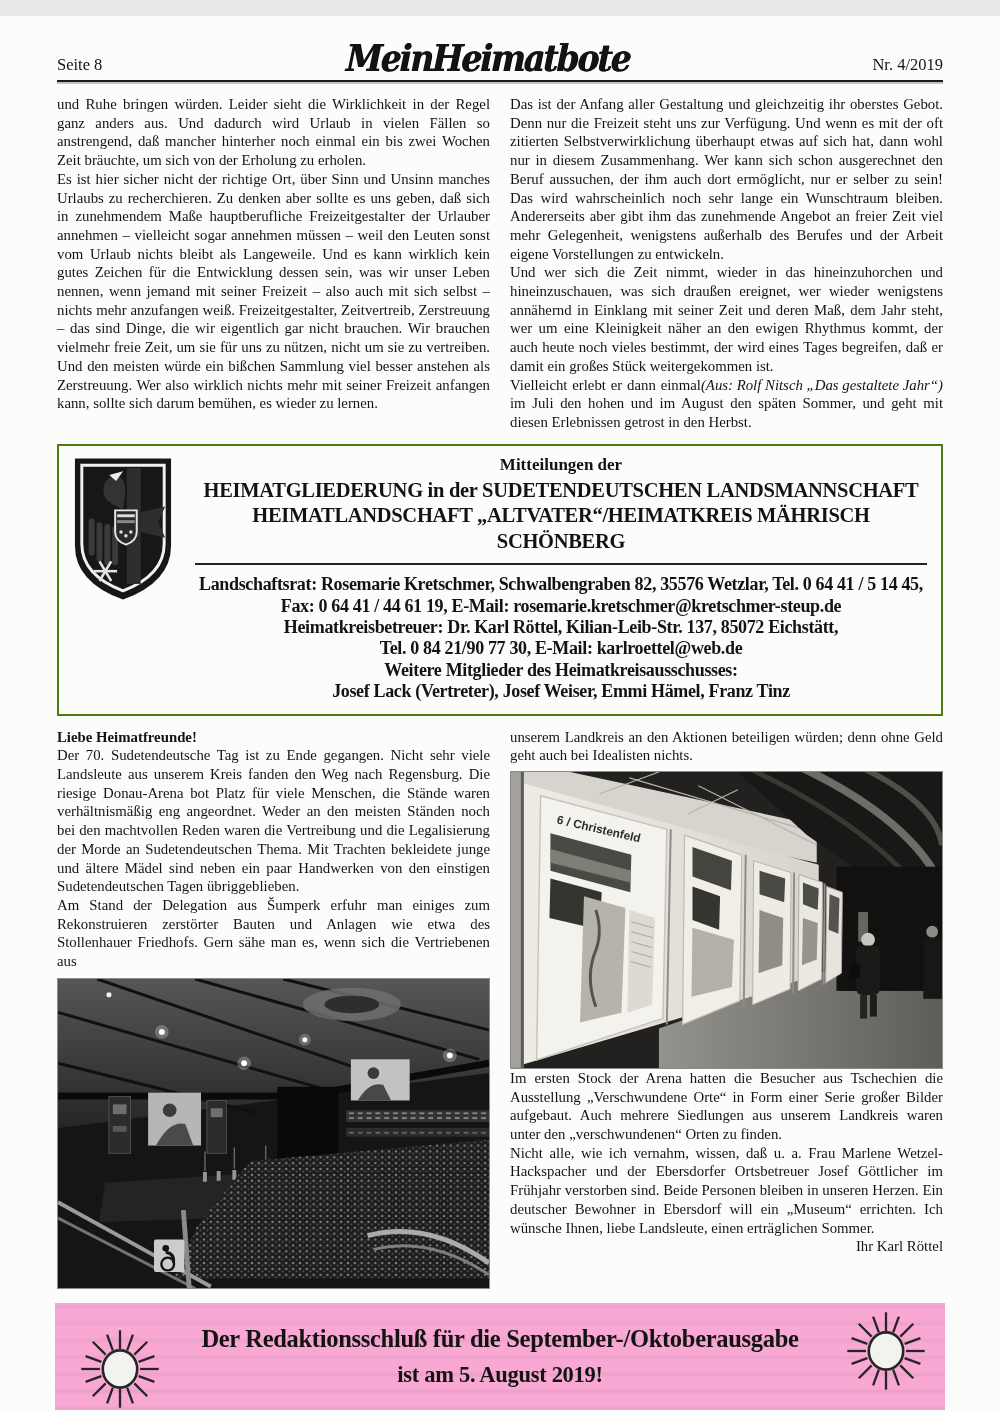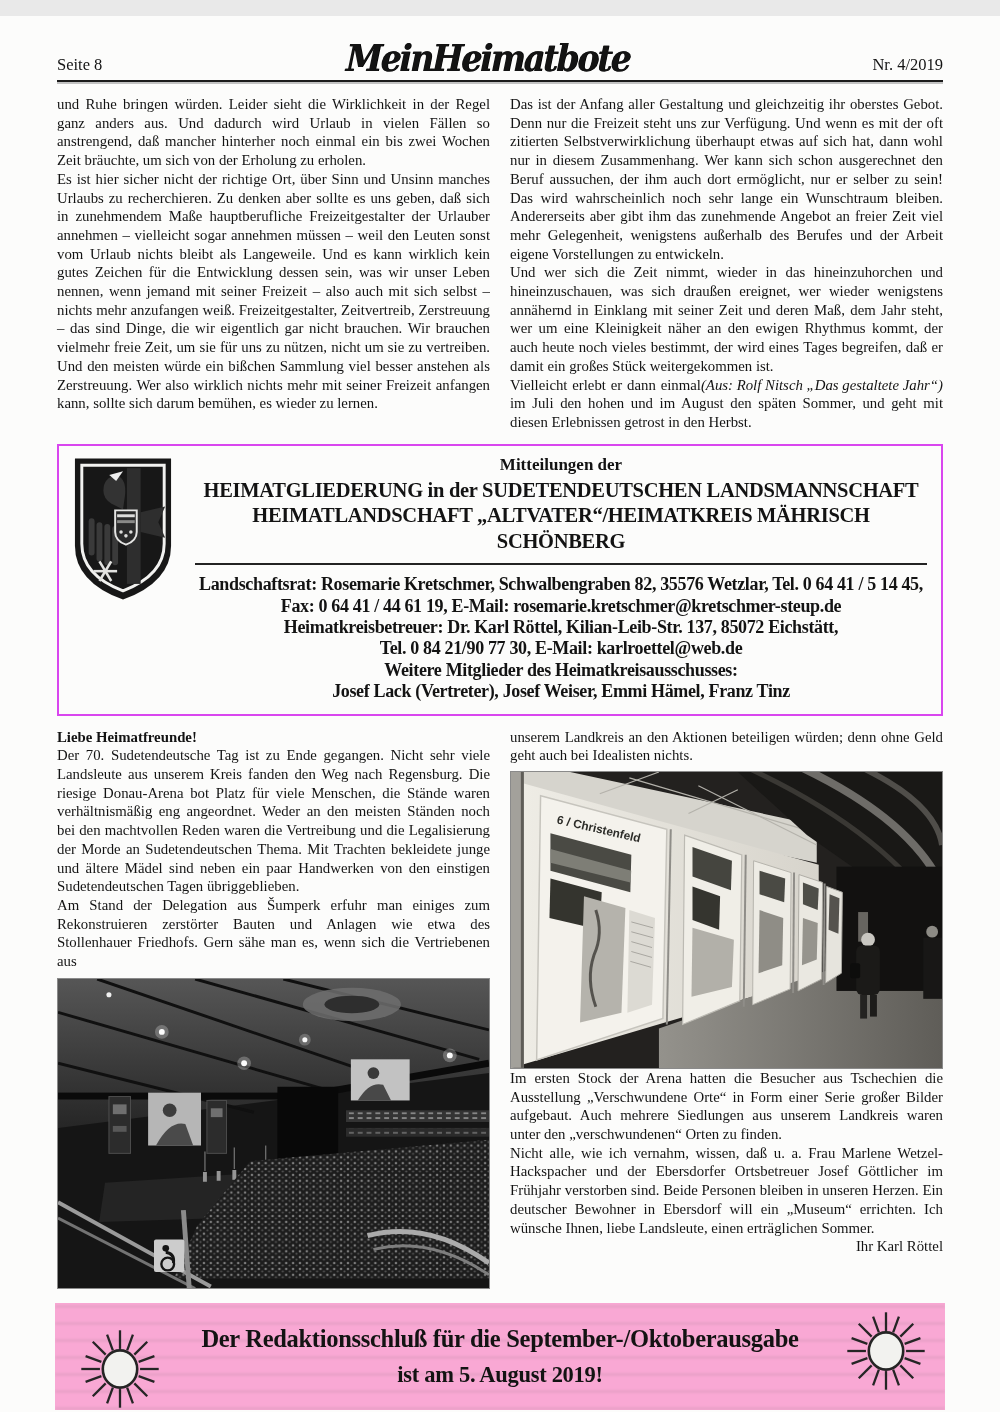--- a/index.html
+++ b/index.html
@@ -21,21 +21,21 @@
   .header-rule { height:2px; background:#1b1b1b; box-shadow:0 2px 0 rgba(125,125,125,.45); margin-bottom:13px; }
 
   
   .cols { display:flex; gap:20px; }
   .col { flex:1 1 0; min-width:0; text-align:justify; font-size:14.8px; line-height:18.7px; }
   .col p { margin:0; }
   .attr { font-style:italic; float:right; }
   .heading { font-weight:bold; }
 
   
-  .notice-box { margin-top:12px; border:2px solid #d946ef; position:relative; padding:9px 12px 11px 12px; }
+  .notice-box { margin-top:12px; border:2px solid #4d7c0f; position:relative; padding:9px 12px 11px 12px; }
   .crest { position:absolute; left:13px; top:9px; width:102px; height:148px; }
   .notice-content { margin-left:122px; text-align:center; }
   .n-line1 { font-weight:bold; font-size:17px; margin-bottom:3px; }
   .n-big { font-weight:bold; font-size:20.5px; line-height:25.5px; letter-spacing:-0.3px; }
   .n-rule { height:2px; background:#232323; margin:9px 2px 9px 2px; }
   .n-contact { font-weight:bold; font-size:18px; line-height:21.4px; letter-spacing:-0.35px; }
 
   .section2 { margin-top:12px; }
 
   

